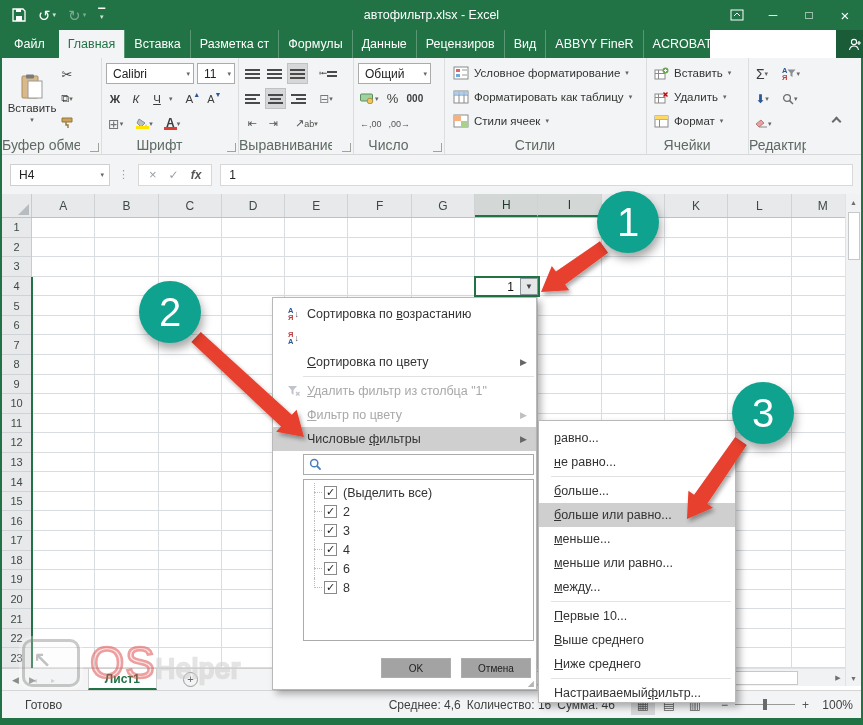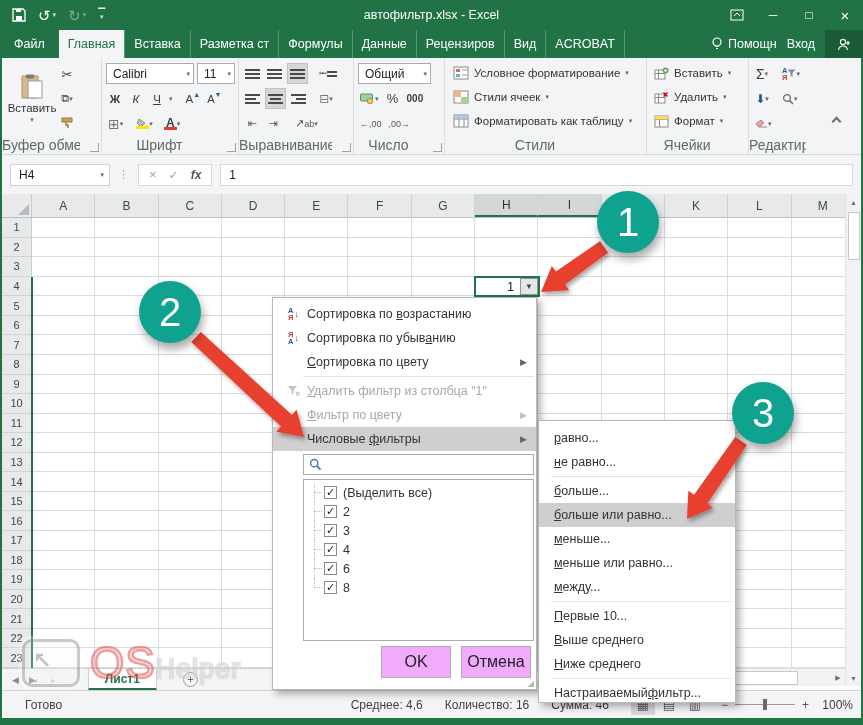--- a/index.html
+++ b/index.html
@@ -11,21 +11,21 @@
   .titlebar{position:absolute;left:0;top:0;width:863px;height:30px;background:#217346;color:#fff;display:flex;align-items:center}
   .qat{display:flex;align-items:center;gap:12px;margin-left:12px}
   .qat .qi{display:flex;align-items:center;gap:2px;font-size:14px;color:#fff}
   .qat .dim{color:#7fa993}
   .tinycaret{font-size:7px;color:#cfe3d8}
   .wtitle{position:absolute;left:200px;right:200px;text-align:center;font-size:12.5px;color:#fff}
   .winbtns{margin-left:auto;display:flex;align-items:center;height:100%}
   .winbtn{width:36px;height:100%;display:flex;align-items:center;justify-content:center;font-size:12px;color:#fff}
 
   
-  .tabrow{position:absolute;left:0;top:30px;width:863px;height:28px;background:#217346;display:flex;align-items:stretch;color:#fff;font-size:12.5px}
+  .tabrow{position:absolute;left:0;top:30px;width:710px;height:28px;background:#217346;display:flex;align-items:stretch;color:#fff;font-size:12.5px}
   .ftab{padding:0 14px;display:flex;align-items:center}
   .rtabs{display:flex;align-items:stretch}
   .rtabs .rtab{padding:11px 9px;display:flex;align-items:center;border-left:1px solid rgba(255,255,255,.25);white-space:nowrap}
   .rtabs .rtab:last-child{border-right:1px solid rgba(255,255,255,.25)}
   .rtabs .rtab:first-child{background:#f3f4f5;color:#217346;border-left:none}
   .tabright{margin-left:auto;display:flex;align-items:center;gap:10px;padding-right:0}
   .helpitem,.signin{display:flex;align-items:center;gap:5px;white-space:nowrap}
   .sharebtn{background:#1a5c38;height:100%;display:flex;align-items:center;gap:6px;padding:0 12px;white-space:nowrap}
 
   
@@ -87,21 +87,21 @@
 
   
   .tabbar{position:absolute;left:2px;top:668px;width:468px;height:22px;background:#f3f4f5;border-top:1px solid #d0d0d0;display:flex;align-items:center;font-size:12px}
   .navarrows{display:flex;gap:10px;margin-left:10px;color:#8a8a8a;font-size:9px}
   .sheettab{margin-left:52px;height:100%;display:flex;align-items:center;padding:0 16px;background:#fff;border-left:1px solid #cfcfcf;border-right:1px solid #cfcfcf;border-bottom:2px solid #217346;color:#217346;font-weight:bold}
   .addsheet{margin-left:26px;width:15px;height:15px;border:1px solid #9a9a9a;border-radius:50%;display:flex;align-items:center;justify-content:center;color:#666;font-size:11px;line-height:1}
 
   
   .status{position:absolute;left:2px;top:690px;width:859px;height:28px;background:#f3f4f5;border-top:1px solid #d5d5d5;display:flex;align-items:center;font-size:12px;color:#3f3f3f}
   .ready{margin-left:23px}
-  .stats{margin-left:auto;display:flex;gap:22px;margin-right:22px}
+  .stats{margin-left:auto;display:flex;gap:6px;margin-right:16px}
   .viewbtns{display:flex;gap:2px;margin-right:14px}
   .vb{width:24px;height:20px;display:flex;align-items:center;justify-content:center;font-size:13px;color:#5a5a5a}
   .vb.on{background:#d5d7d8}
   .zoomer{display:flex;align-items:center;gap:7px;margin-right:10px;color:#555}
   .ztrack{width:60px;height:1px;background:#9a9a9a;position:relative}
   .zthumb{position:absolute;left:28px;top:-5px;width:4px;height:11px;background:#6a6a6a}
   .zpct{margin-right:8px;min-width:34px;text-align:right}
   .bottomstrip{position:absolute;left:0;top:718px;width:863px;height:7px;background:#217346}
   .sideL{position:absolute;left:0;top:58px;width:2px;height:660px;background:#217346}
   .sideR{position:absolute;left:861px;top:58px;width:2px;height:660px;background:#217346}
@@ -124,21 +124,21 @@
   .msearch{position:absolute;left:30px;top:156px;width:231px;height:21px;border:1px solid #ababab;background:#fff;display:flex;align-items:center}
   .msearch input{flex:1;border:none;outline:none;font-size:12px;padding-left:5px;font-family:inherit;color:#333;background:transparent}
   .msearch .mag{flex:0 0 22px;display:flex;align-items:center;justify-content:center}
   .mlist{position:absolute;left:30px;top:181px;width:231px;height:162px;border:1px solid #ababab;background:#fff;overflow:hidden;padding:3px 0 0 6px}
   .cli{height:19px;display:flex;align-items:center;position:relative;padding-left:14px}
   .cli::before{content:"";position:absolute;left:4px;top:0;bottom:0;border-left:1px dotted #bdbdbd}
   .cli::after{content:"";position:absolute;left:4px;top:9px;width:8px;border-top:1px dotted #bdbdbd}
   .cli:last-child::before{bottom:9px}
   .cb{width:13px;height:13px;border:1px solid #8a8a8a;background:#fff;display:inline-flex;align-items:center;justify-content:center;font-size:11px;font-weight:bold;color:#1a1a1a;margin-right:6px;line-height:1}
   .mbtns{position:absolute;right:5px;bottom:11px;display:flex;gap:10px}
-  .mbtn{width:70px;height:32px;background:#f0abfc;border:1px solid #adadad;display:flex;align-items:center;justify-content:center;font-size:16px;color:#222}
+  .mbtn{width:70px;height:20px;background:#a3a3a3;border:1px solid #adadad;display:flex;align-items:center;justify-content:center;font-size:10px;color:#222}
   .grip{position:absolute;right:2px;bottom:1px;font-size:8px;color:#b5b5b5}
 
   
   .submenu{position:absolute;left:538px;top:420px;width:198px;height:283px;background:#fff;border:1px solid #b8b8b8;box-shadow:4px 4px 7px rgba(0,0,0,.3);z-index:6;font-size:12.5px;color:#333;padding-top:5px}
   .smi{height:24px;display:flex;align-items:center;padding-left:15px;white-space:nowrap}
   .smi.hl{background:#cfcfcf}
   .ssep{border-top:1px solid #e2e2e2;margin:2px 4px 2px 12px}
 
   
   .co{position:absolute;width:62px;height:62px;border-radius:50%;background:#0fa28e;color:#fff;display:flex;align-items:center;justify-content:center;font-size:40px;box-shadow:2px 6px 10px rgba(0,0,0,.35);z-index:9}
@@ -198,20 +198,21 @@
     <span class="ftab">Файл</span>
     <span class="rtabs" data-repeat="tabs.items">
 
     <span class="rtab">Главная</span>
         <span class="rtab">Вставка</span>
         <span class="rtab">Разметка ст</span>
         <span class="rtab">Формулы</span>
         <span class="rtab">Данные</span>
         <span class="rtab">Рецензиров</span>
         <span class="rtab">Вид</span>
+        <span class="rtab">ABBYY FineR</span>
         <span class="rtab">ACROBAT</span>
       </span>
     <span class="tabright">
       <span class="helpitem">
         <svg width="12" height="14" viewBox="0 0 12 14">
             <circle cx="6" cy="5" r="4" fill="none" stroke="#fff" stroke-width="1.2"></circle>
             <path d="M4.5 9.5h3M5 11.5h2" stroke="#fff" stroke-width="1.2"></path>
           </svg>
         <span>Помощн</span>
       </span>
@@ -420,33 +421,33 @@
             <rect x="3" y="3" width="4" height="3" fill="#e06666"></rect>
             <rect x="3" y="8" width="4" height="3" fill="#6fa8dc"></rect>
             <path d="M9 4h5M9 9h5" stroke="#999"></path>
           </svg>
         <span>Условное форматирование</span>
           <span class="car">▾</span>
       </div>
       <div class="stylebtn">
         <svg width="16" height="14" viewBox="0 0 16 14">
             <rect x="1" y="1" width="14" height="12" fill="#fff" stroke="#8a8a8a"></rect>
-            <rect x="1" y="1" width="7" height="6" fill="#f4b183"></rect>
-            <rect x="8" y="7" width="7" height="6" fill="#a9d18e"></rect>
-          </svg>
-        <span>Стили ячеек</span>
+            <path d="M1 5h14M6 1v12M11 1v12" stroke="#8a8a8a"></path>
+            <rect x="1" y="1" width="14" height="4" fill="#9dc3e6" opacity=".8"></rect>
+          </svg>
+        <span>Форматировать как таблицу</span>
           <span class="car">▾</span>
       </div>
       <div class="stylebtn">
         <svg width="16" height="14" viewBox="0 0 16 14">
             <rect x="1" y="1" width="14" height="12" fill="#fff" stroke="#8a8a8a"></rect>
-            <path d="M1 5h14M6 1v12M11 1v12" stroke="#8a8a8a"></path>
-            <rect x="1" y="1" width="14" height="4" fill="#9dc3e6" opacity=".8"></rect>
-          </svg>
-        <span>Форматировать как таблицу</span>
+            <rect x="1" y="1" width="7" height="6" fill="#f4b183"></rect>
+            <rect x="8" y="7" width="7" height="6" fill="#a9d18e"></rect>
+          </svg>
+        <span>Стили ячеек</span>
           <span class="car">▾</span>
       </div>
       <span class="rglabel">Стили</span>
     </div>
 
     <div class="rgroup" style="width:102px">
       <div class="cellbtn">
         <svg width="15" height="13" viewBox="0 0 15 13">
             <rect x="1" y="3" width="10" height="9" fill="#fff" stroke="#8a8a8a"></rect>
             <path d="M1 6.5h10M4.5 3v9" stroke="#8a8a8a"></path>
@@ -656,21 +657,20 @@
     <div class="mi">
       <span class="mic">
           <span class="sortico">
             <span class="lets">
               <span class="lz">Я</span>
               <span class="la">А</span>
             </span>
             <span class="da">↓</span>
           </span>
         </span>
-      <span class="lbl"><span>Сортировка по убыв</span><u>а</u><span>нию</span></span>
     </div>
     <div class="mi">
       <span class="mic"></span>
       <span class="lbl"><span></span><u>С</u><span>ортировка по цвету</span></span>
       <span class="sarr">▶</span>
     </div>
     <div class="msep"></div>
     <div class="mi dis">
       <span class="mic">
           <svg width="13" height="12" viewBox="0 0 13 12">

